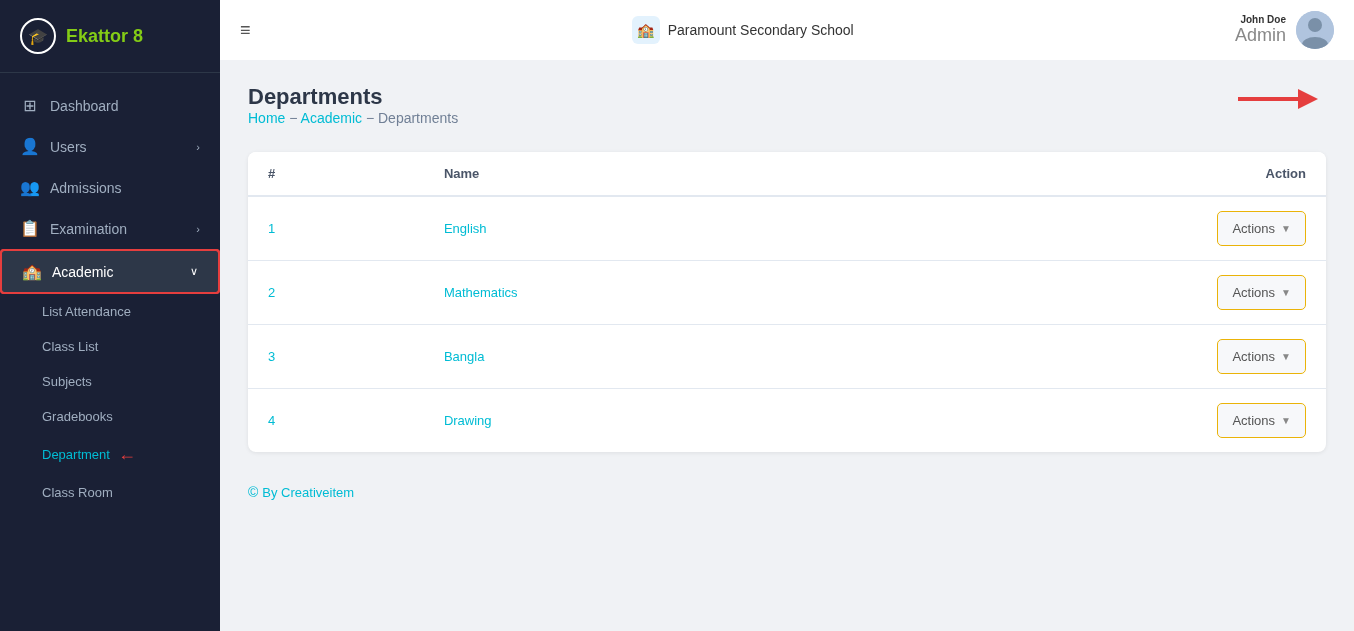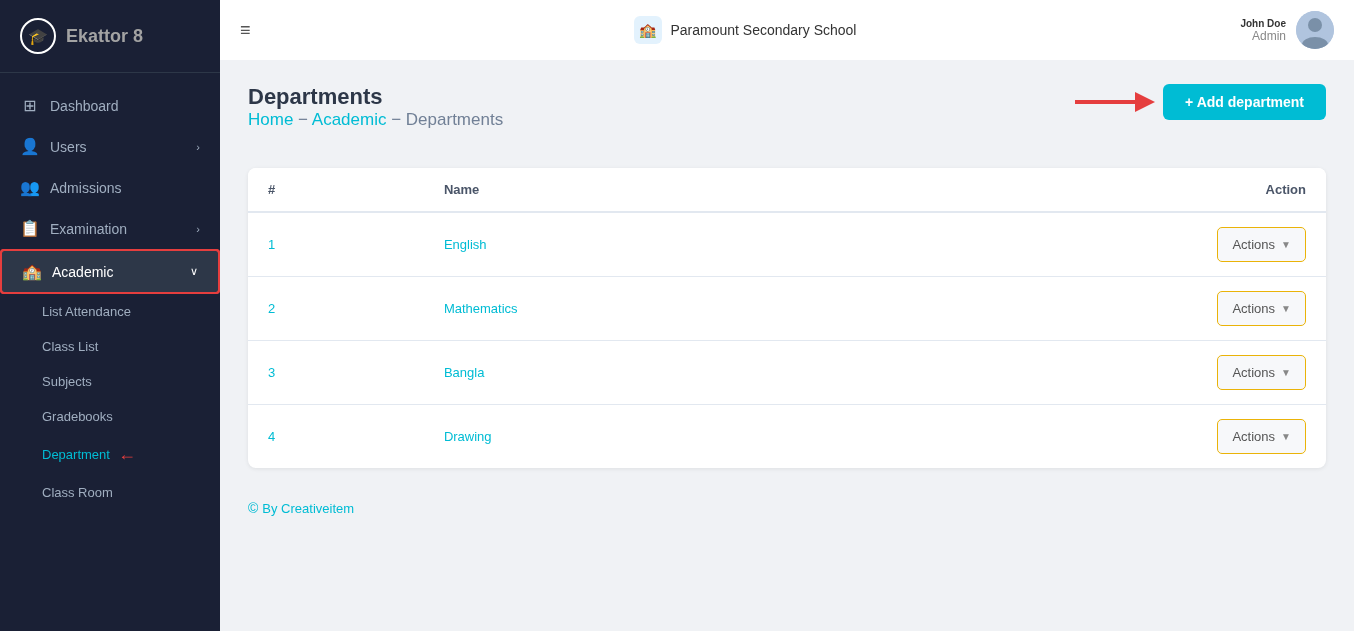--- a/index.html
+++ b/index.html
@@ -28,21 +28,21 @@
       height: 36px;
       border: 2px solid #fff;
       border-radius: 50%;
       display: flex;
       align-items: center;
       justify-content: center;
       color: #fff;
       font-size: 16px;
     }
     .logo-text {
-      color: #a3a3a3;
+      color: #84cc16;
       font-size: 18px;
       font-weight: 700;
     }
     .sidebar-nav {
       flex: 1;
       padding: 12px 0;
     }
     .nav-item {
       display: flex;
       align-items: center;
@@ -122,44 +122,44 @@
       border-radius: 50%;
       background: #b0c4de;
       overflow: hidden;
       display: flex;
       align-items: center;
       justify-content: center;
       font-size: 20px;
     }
     .user-info { text-align: right; }
     .user-name { font-size: 10px; font-weight: 600; color: #333; }
-    .user-role { font-size: 12px; color: #888; }
+    .user-role { font-size: 18px; color: #888; }
 
     
     .content {
       flex: 1;
       overflow-y: auto;
       padding: 24px 28px;
       background: #f0f2f5;
     }
     .page-header {
       display: flex;
       align-items: flex-start;
       justify-content: space-between;
       margin-bottom: 6px;
     }
     .page-title {
       font-size: 22px;
       font-weight: 700;
       color: #2d3748;
     }
     .breadcrumb {
-      font-size: 17px;
+      font-size: 14px;
       color: #718096;
-      margin-bottom: 32px;
+      margin-bottom: 20px;
     }
     .breadcrumb a { color: #00bcd4; text-decoration: none; }
     .breadcrumb span { color: #718096; }
 
     
     .add-btn {
       background: #00bcd4;
       color: #fff;
       border: none;
       padding: 10px 22px;
@@ -343,21 +343,20 @@
         </div>
       </div>
       <div class="arrow-annotation">
 
         <div class="red-arrow">
           <svg width="80" height="30" viewBox="0 0 80 30">
             <line x1="0" y1="15" x2="60" y2="15" stroke="#e53e3e" stroke-width="4"></line>
             <polygon points="60,5 80,15 60,25" fill="#e53e3e"></polygon>
           </svg>
         </div>
-        <button class="add-btn">+ Add department</button>
       </div>
     </div>
 
     <div class="table-card">
       <table class="table-inner">
         <thead>
           <tr>
             <th>#</th>
             <th>Name</th>
             <th class="action-col">Action</th>

